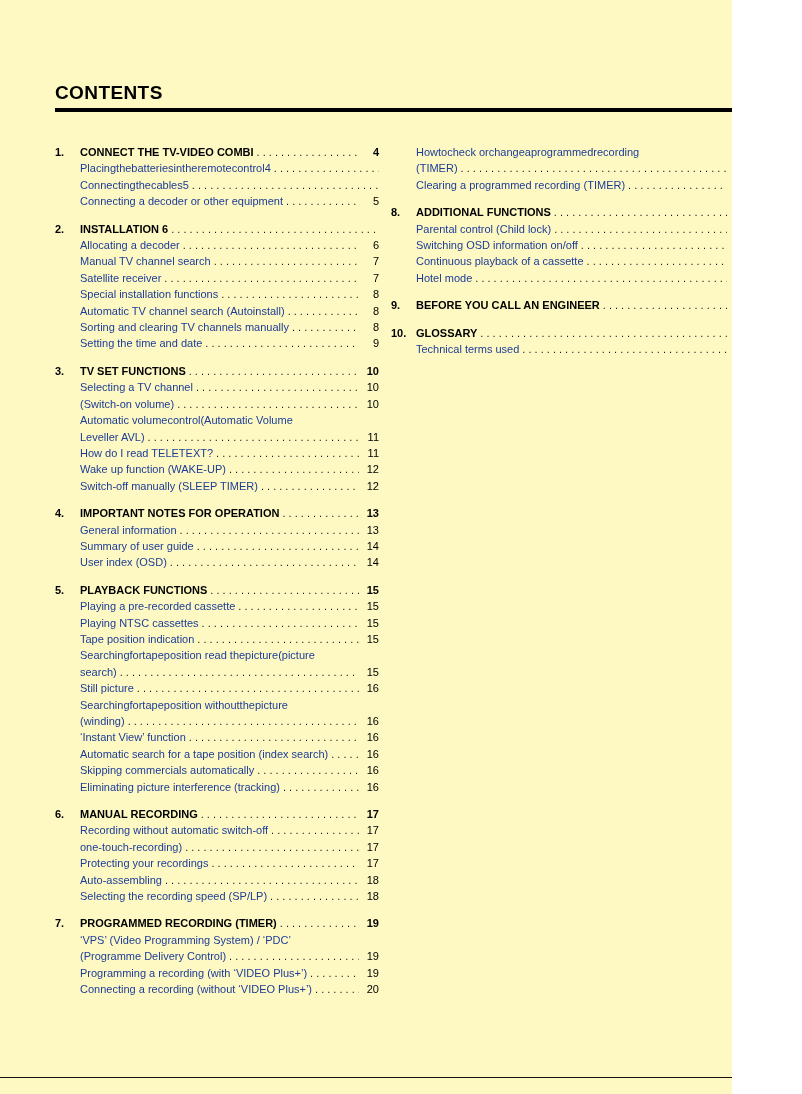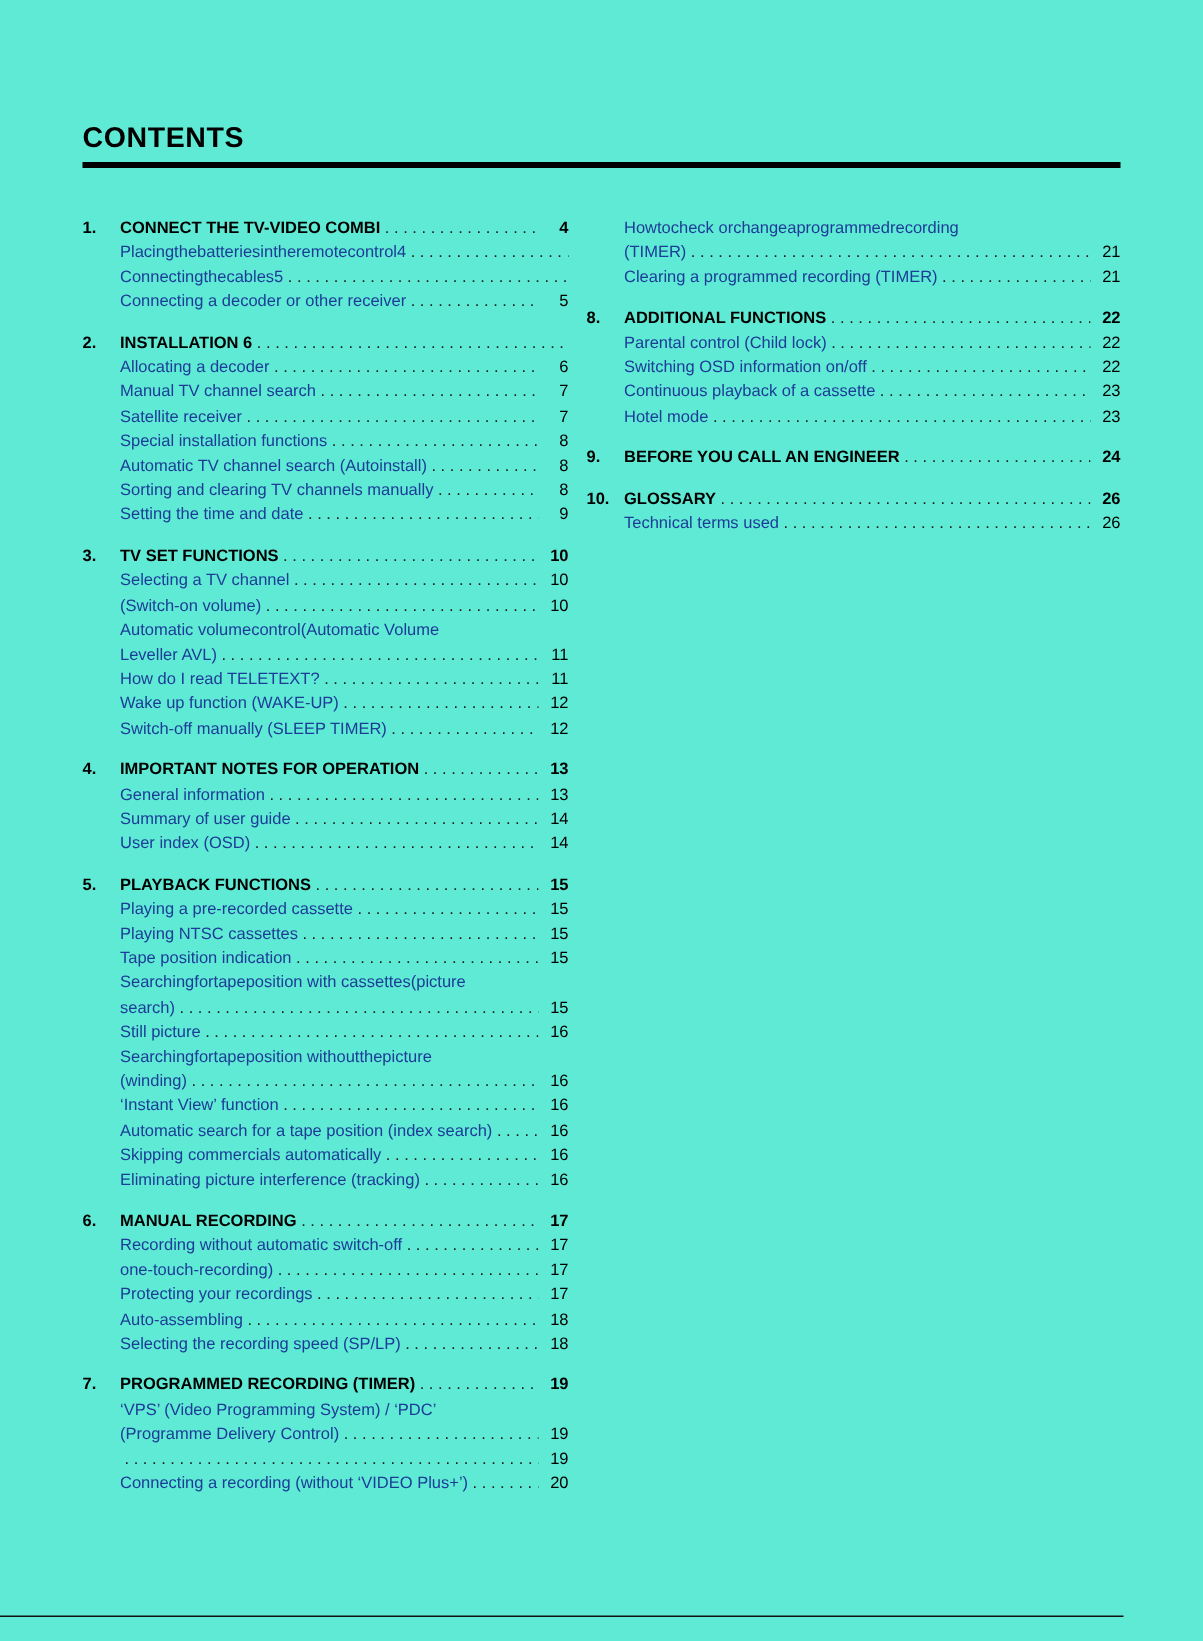--- a/index.html
+++ b/index.html
@@ -1,21 +1,21 @@
 <!DOCTYPE html>
 <html style="--link-color: #1c3c97;"><head>
 <meta charset="utf-8">
 <style>
   * { box-sizing: border-box; }
   html, body { margin: 0; padding: 0; background: #ffffff; }
   .page {
     position: relative;
-    width: 802px;
+    width: 732px;
     height: 1094px;
-    background: #5eead4;
+    background: #fef9c3;
     font-family: "Liberation Sans", sans-serif;
     color: #111;
     overflow: hidden;
     text-decoration: underline;
   }
   .page-title {
     position: absolute;
     left: 55px;
     top: 82px;
     margin: 0;
@@ -108,21 +108,21 @@
         </div>
         <div class="row sub">
           <span class="txt">Placingthebatteriesintheremotecontrol4</span>
           <span class="leader"></span>
         </div>
         <div class="row sub">
           <span class="txt">Connectingthecables5</span>
           <span class="leader"></span>
         </div>
         <div class="row sub">
-          <span class="txt">Connecting a decoder or other receiver</span>
+          <span class="txt">Connecting a decoder or other equipment</span>
           <span class="leader"></span>
           <span class="page-num">5</span>
         </div>
         <div class="row section gap">
           <span class="num">2.</span>
           <span class="txt">INSTALLATION 6</span>
           <span class="leader"></span>
         </div>
         <div class="row sub">
           <span class="txt">Allocating a decoder</span>
@@ -234,21 +234,21 @@
           <span class="txt">Playing NTSC cassettes</span>
           <span class="leader"></span>
           <span class="page-num">15</span>
         </div>
         <div class="row sub">
           <span class="txt">Tape position indication</span>
           <span class="leader"></span>
           <span class="page-num">15</span>
         </div>
         <div class="row sub">
-          <span class="txt">Searchingfortapeposition with cassettes(picture</span>
+          <span class="txt">Searchingfortapeposition read thepicture(picture</span>
         </div>
         <div class="row sub">
           <span class="txt">search)</span>
           <span class="leader"></span>
           <span class="page-num">15</span>
         </div>
         <div class="row sub">
           <span class="txt">Still picture</span>
           <span class="leader"></span>
           <span class="page-num">16</span>
@@ -320,20 +320,21 @@
         </div>
         <div class="row sub">
           <span class="txt">‘VPS’ (Video Programming System) / ‘PDC’</span>
         </div>
         <div class="row sub">
           <span class="txt">(Programme Delivery Control)</span>
           <span class="leader"></span>
           <span class="page-num">19</span>
         </div>
         <div class="row sub">
+          <span class="txt">Programming a recording (with ‘VIDEO Plus+’)</span>
           <span class="leader"></span>
           <span class="page-num">19</span>
         </div>
         <div class="row sub">
           <span class="txt">Connecting a recording (without ‘VIDEO Plus+’)</span>
           <span class="leader"></span>
           <span class="page-num">20</span>
         </div>
       </div>
     <div class="col col-right">

